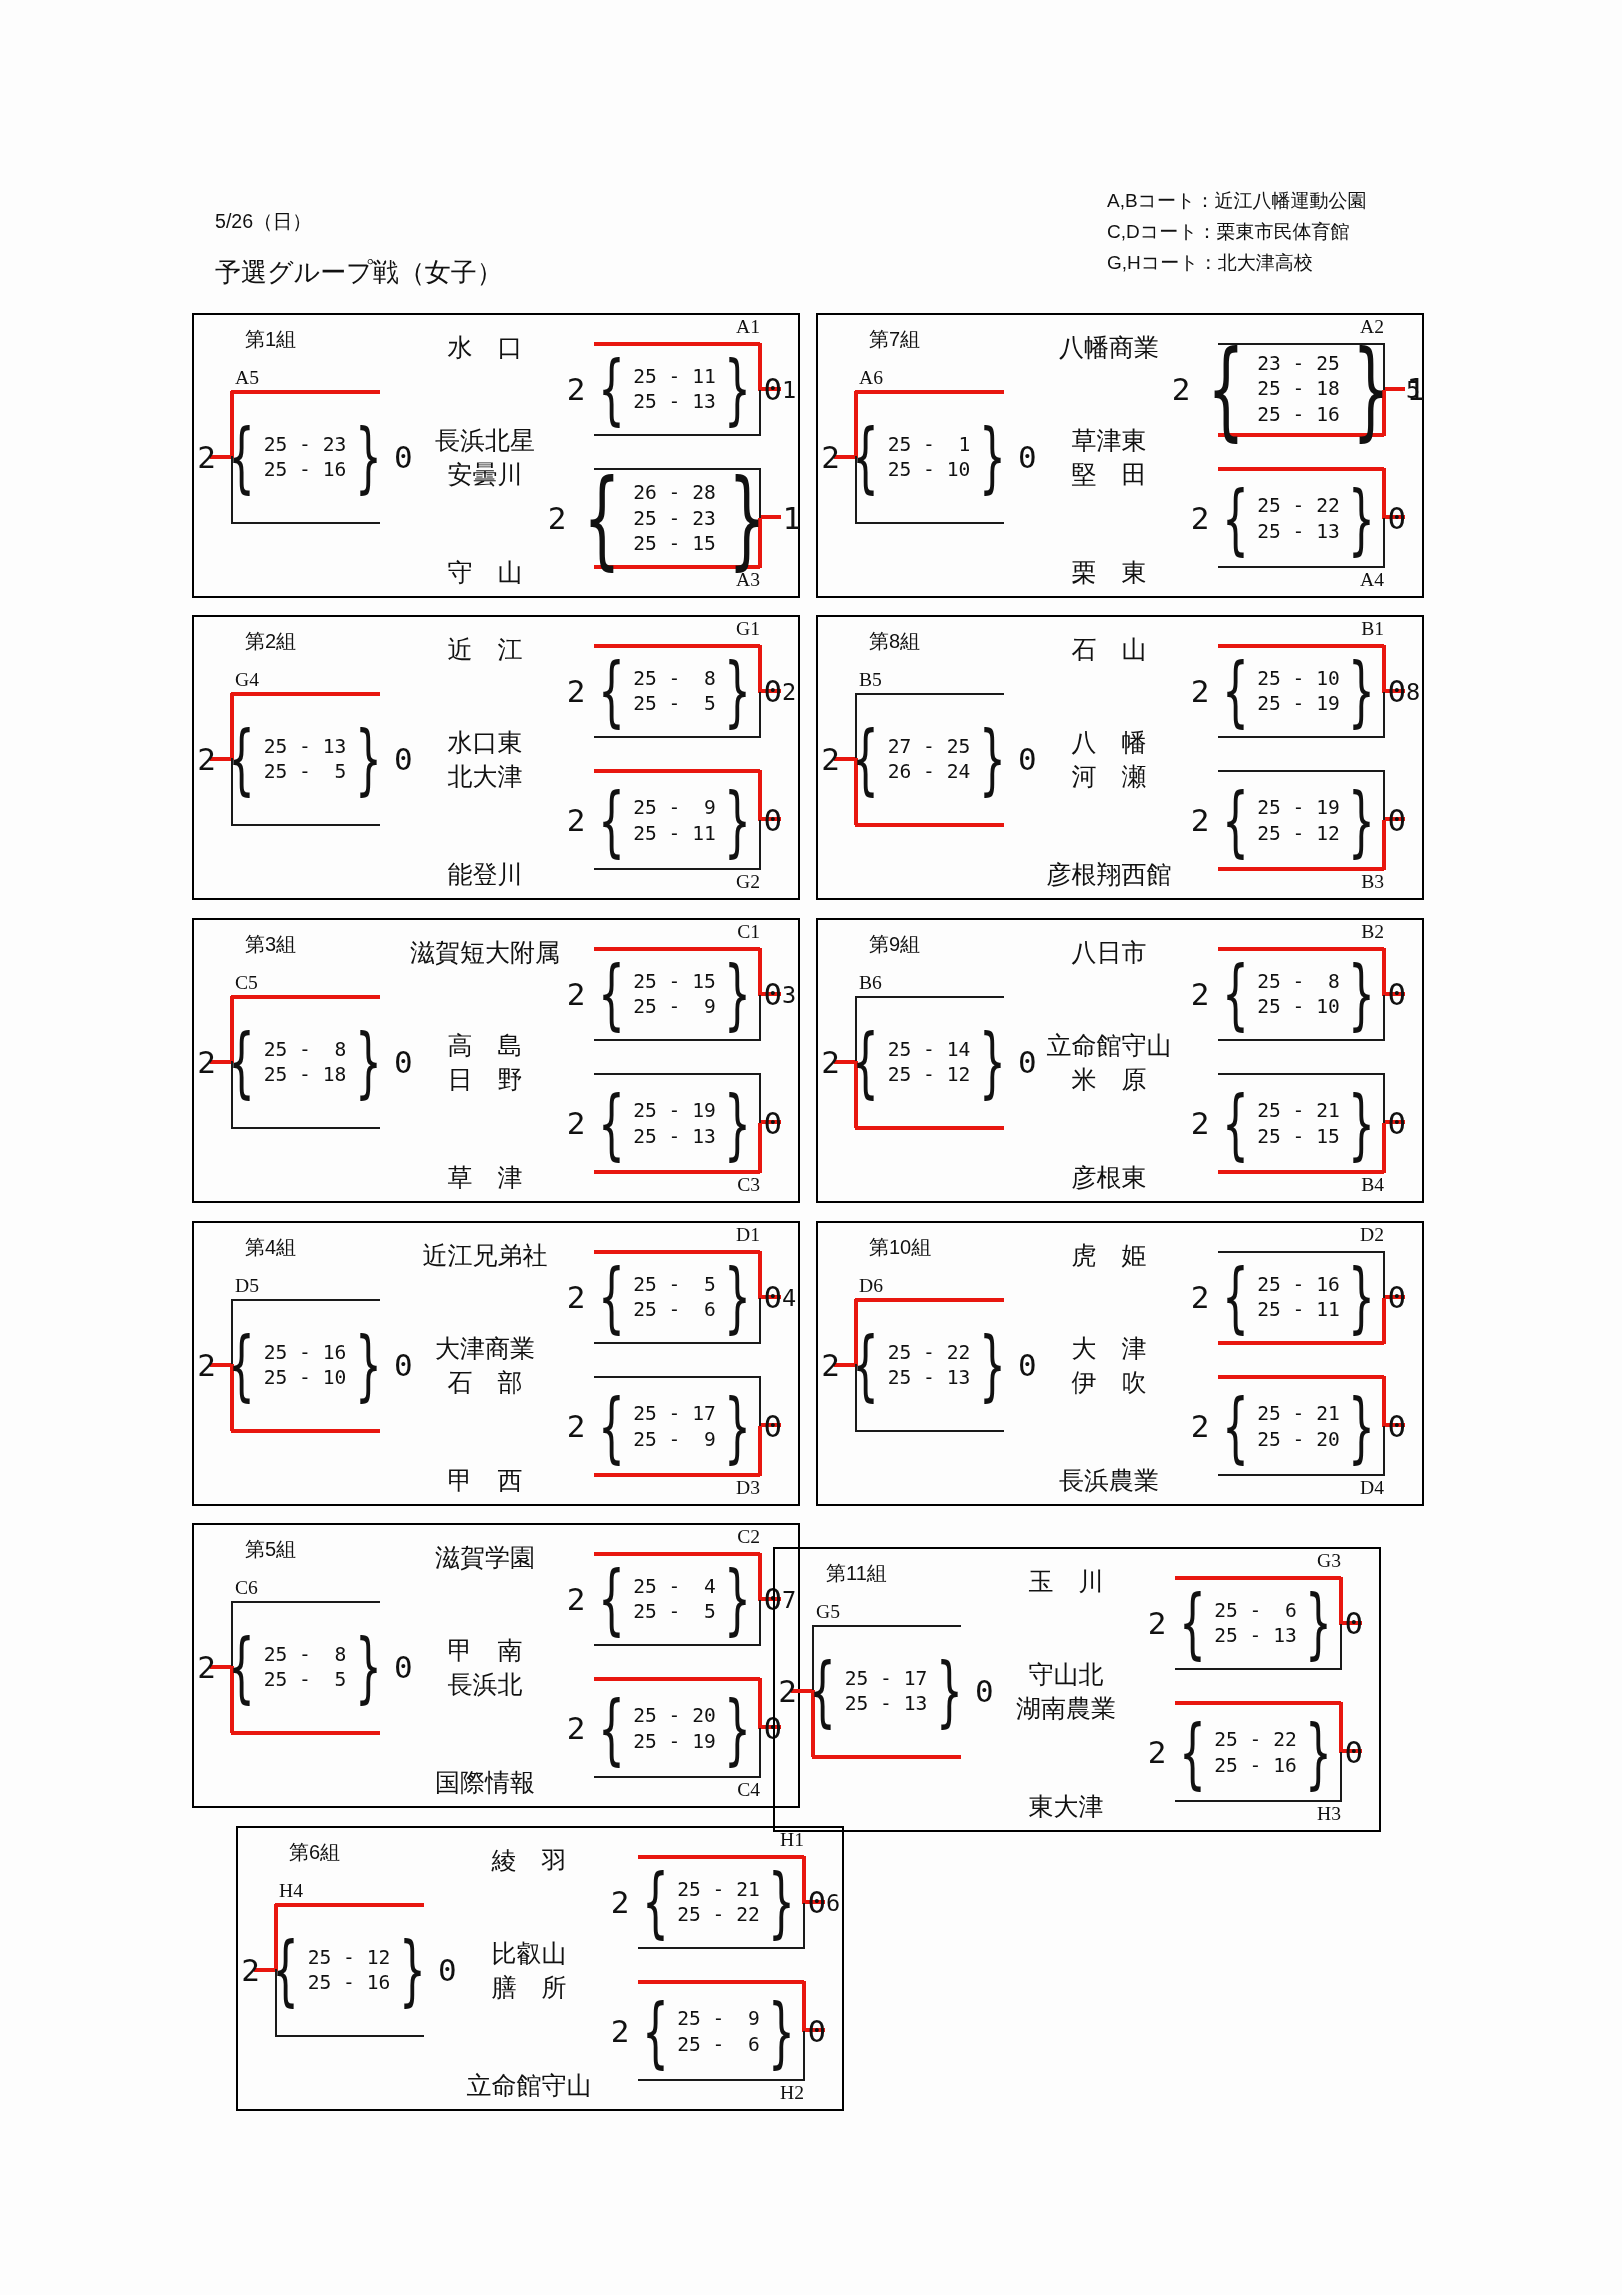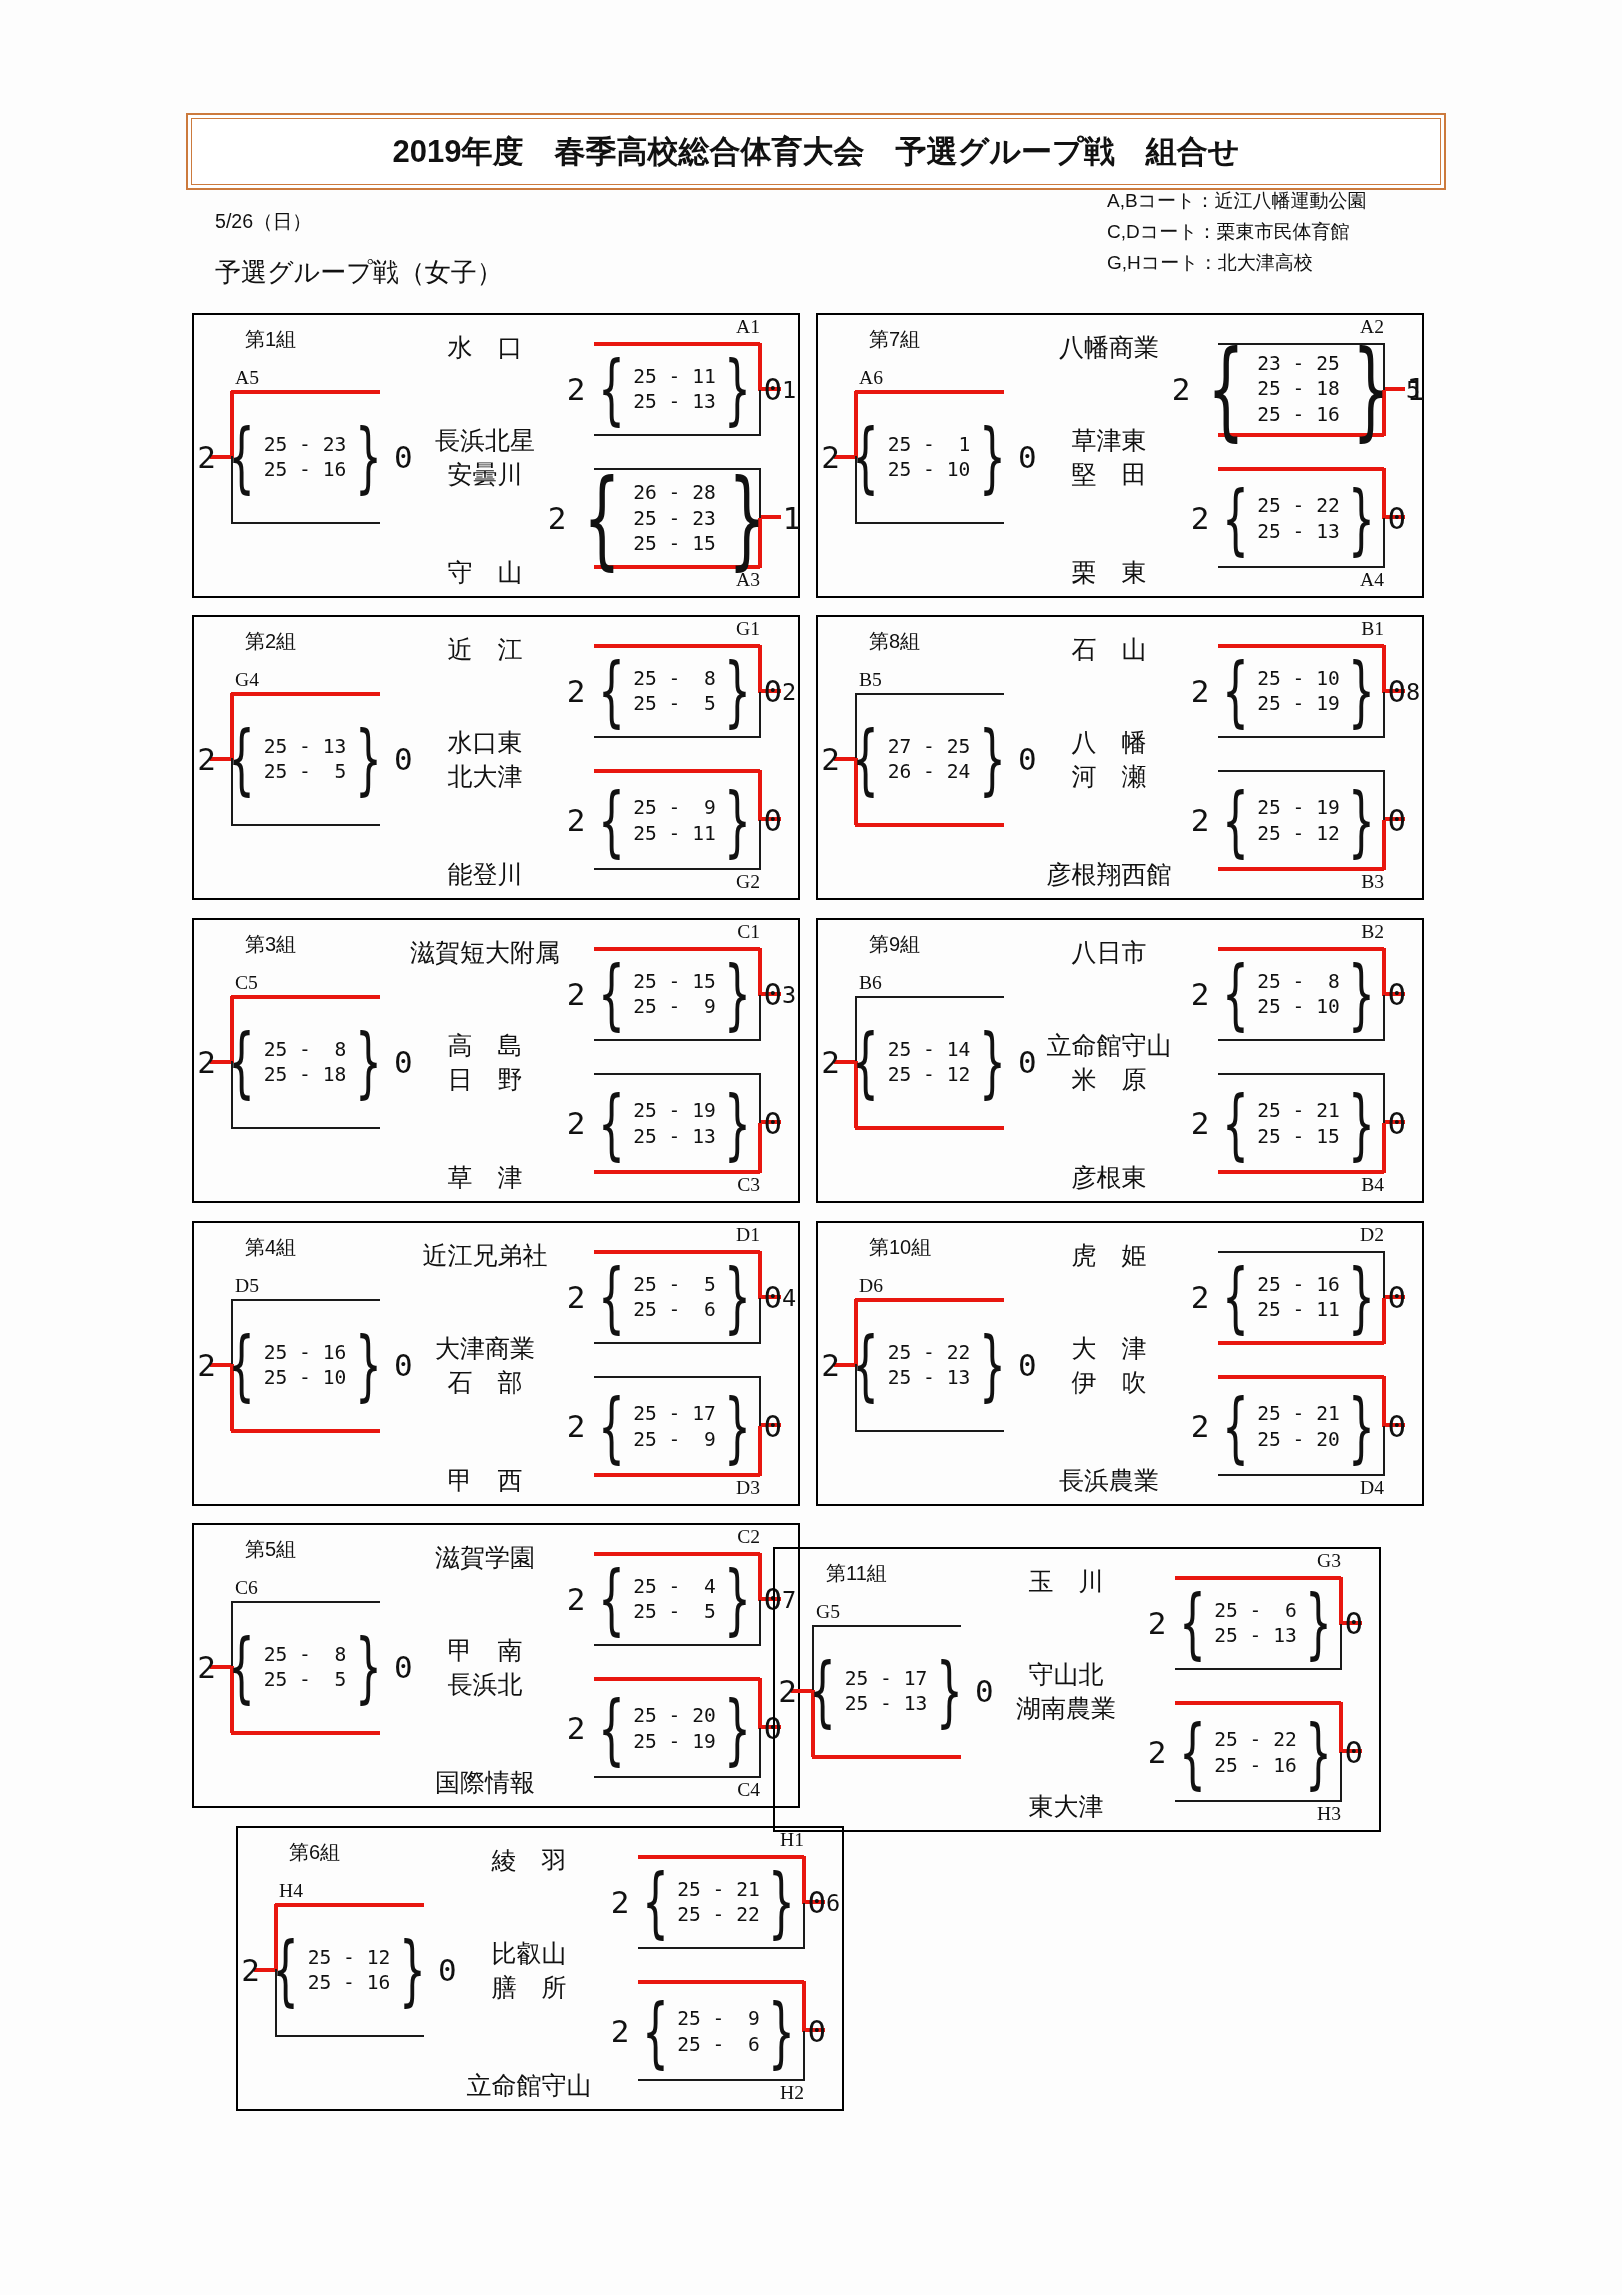--- a/index.html
+++ b/index.html
@@ -81,25 +81,20 @@
     position:absolute; left:183px; width:216px; text-align:center;
     font-size:25px; font-weight:500;
   }
   .t1 { top:15.7px; } .t2 { top:109px; } .t3 { top:143px; } .t4 { top:241px; }
 </style>
 </head>
 <body>
 
 <div class="page" id="page" style="--red: #e8170f; --line: #1a1a1a; --orange: #cc7a3d; background: rgb(253, 253, 253);">
 
-  <div class="title-box">
-    <div class="title-inner">
-      <span class="title-text">2019年度　春季高校総合体育大会　予選グループ戦　組合せ</span>
-    </div>
-  </div>
 
   <div class="date-text">5/26（日）</div>
   <div class="category-text">予選グループ戦（女子）</div>
 
   <div class="courts">
     <div>A,Bコート：近江八幡運動公園</div>
     <div>C,Dコート：栗東市民体育館</div>
     <div>G,Hコート：北大津高校</div>
   </div>
 

